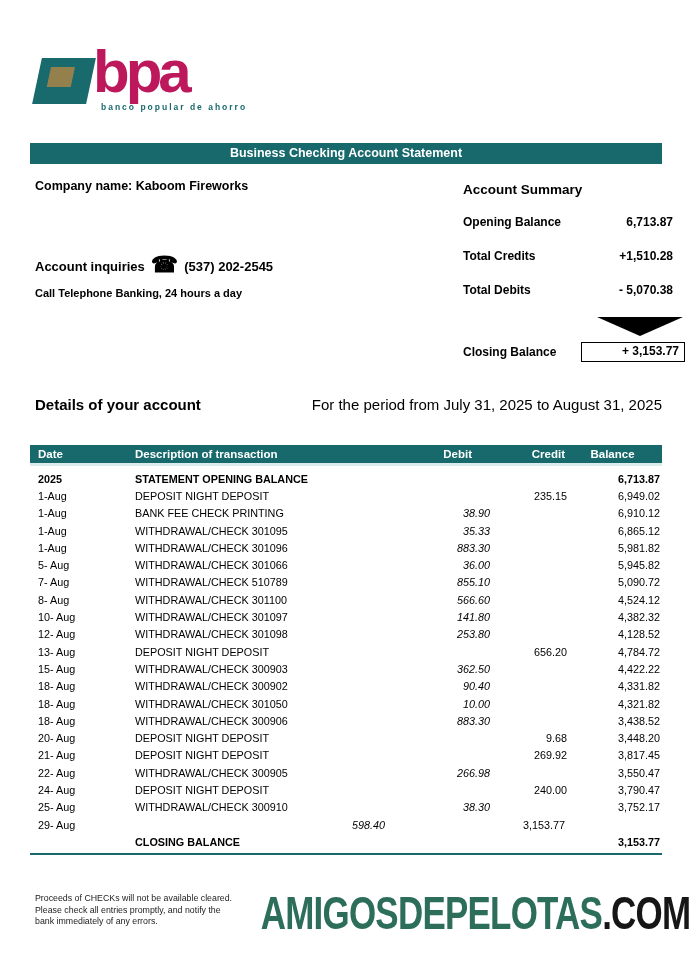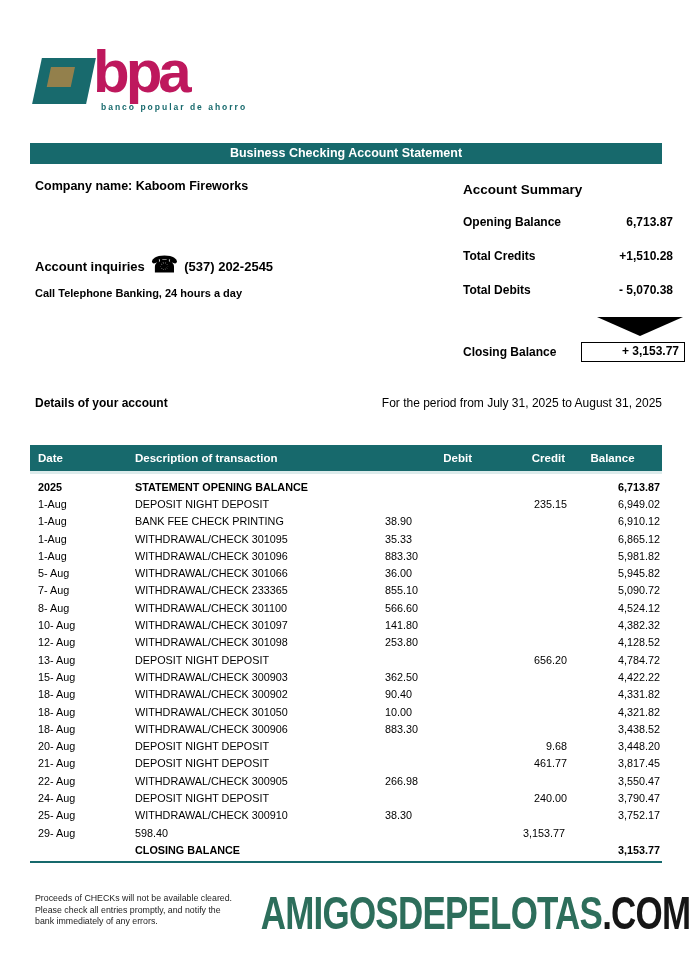--- a/index.html
+++ b/index.html
@@ -43,37 +43,37 @@
   .arrow-down { width:0; height:0; margin-left:auto; margin-right:-10px;
     border-left:43px solid transparent; border-right:43px solid transparent;
     border-top:19px solid #000; }
   .closing-row { display:flex; justify-content:space-between; align-items:center;
     margin-top:6px; font-weight:bold; font-size:12px; }
   .closing-box { border:1.5px solid #000; width:104px; height:20px; line-height:17px;
     text-align:right; padding-right:5px; margin-right:-12px; }
 
   
   .details-row { position:absolute; left:35px; top:396px; width:627px;
-    display:flex; justify-content:space-between; font-size:12px; }
+    display:flex; justify-content:space-between; font-size:15px; }
   .details-left { font-weight:bold; }
 
   
   .table { position:absolute; left:30px; top:445px; width:632px; }
   .thead, .trow { display:grid;
     grid-template-columns:105px 250px 105px 77px 95px; align-items:center; }
   .thead { background:#17696c; color:#fff; font-weight:bold; font-size:11.5px;
-    height:29px; border-bottom:3px solid #dcebeb; }
+    height:21px; border-bottom:3px solid #dcebeb; }
   .thead .c-date { padding-left:8px; }
   .thead .c-debit { text-align:right; padding-right:18px; }
   .thead .c-credit { text-align:right; padding-right:2px; }
   .thead .c-balance { text-align:center; padding-right:4px; }
   .tbody { margin-top:4px; border-bottom:2.5px solid #17696c; padding-bottom:2px; }
   .trow { height:17.3px; font-size:10.8px; }
   .trow .c-date { padding-left:8px; }
-  .trow .c-debit { text-align:left; }
+  .trow .c-debit { text-align:right;font-style:italic; }
   .trow .c-credit { text-align:right; }
   .trow .c-balance { text-align:right; padding-right:2px; }
   .trow.bold { font-weight:bold; }
 
   
   .disclaimer { position:absolute; left:35px; top:893px; width:205px;
     font-size:8.8px; line-height:11.5px; color:#222; }
   .watermark { position:absolute; right:2px; top:886px; font-size:46px;
     font-weight:bold; letter-spacing:-1px; white-space:nowrap;
     transform:scaleX(0.76); transform-origin:100% 50%; }
@@ -184,21 +184,21 @@
         </div>
         <div class="trow">
           <span class="c-date">5- Aug</span>
           <span class="c-desc">WITHDRAWAL/CHECK 301066</span>
           <span class="c-debit">36.00</span>
           <span class="c-credit"></span>
           <span class="c-balance">5,945.82</span>
         </div>
         <div class="trow">
           <span class="c-date">7- Aug</span>
-          <span class="c-desc">WITHDRAWAL/CHECK 233365</span>
+          <span class="c-desc">WITHDRAWAL/CHECK 510789</span>
           <span class="c-debit">855.10</span>
           <span class="c-credit"></span>
           <span class="c-balance">5,090.72</span>
         </div>
         <div class="trow">
           <span class="c-date">8- Aug</span>
           <span class="c-desc">WITHDRAWAL/CHECK 301100</span>
           <span class="c-debit">566.60</span>
           <span class="c-credit"></span>
           <span class="c-balance">4,524.12</span>
@@ -256,21 +256,21 @@
           <span class="c-date">20- Aug</span>
           <span class="c-desc">DEPOSIT NIGHT DEPOSIT</span>
           <span class="c-debit"></span>
           <span class="c-credit">9.68</span>
           <span class="c-balance">3,448.20</span>
         </div>
         <div class="trow">
           <span class="c-date">21- Aug</span>
           <span class="c-desc">DEPOSIT NIGHT DEPOSIT</span>
           <span class="c-debit"></span>
-          <span class="c-credit">461.77</span>
+          <span class="c-credit">269.92</span>
           <span class="c-balance">3,817.45</span>
         </div>
         <div class="trow">
           <span class="c-date">22- Aug</span>
           <span class="c-desc">WITHDRAWAL/CHECK 300905</span>
           <span class="c-debit">266.98</span>
           <span class="c-credit"></span>
           <span class="c-balance">3,550.47</span>
         </div>
         <div class="trow">

